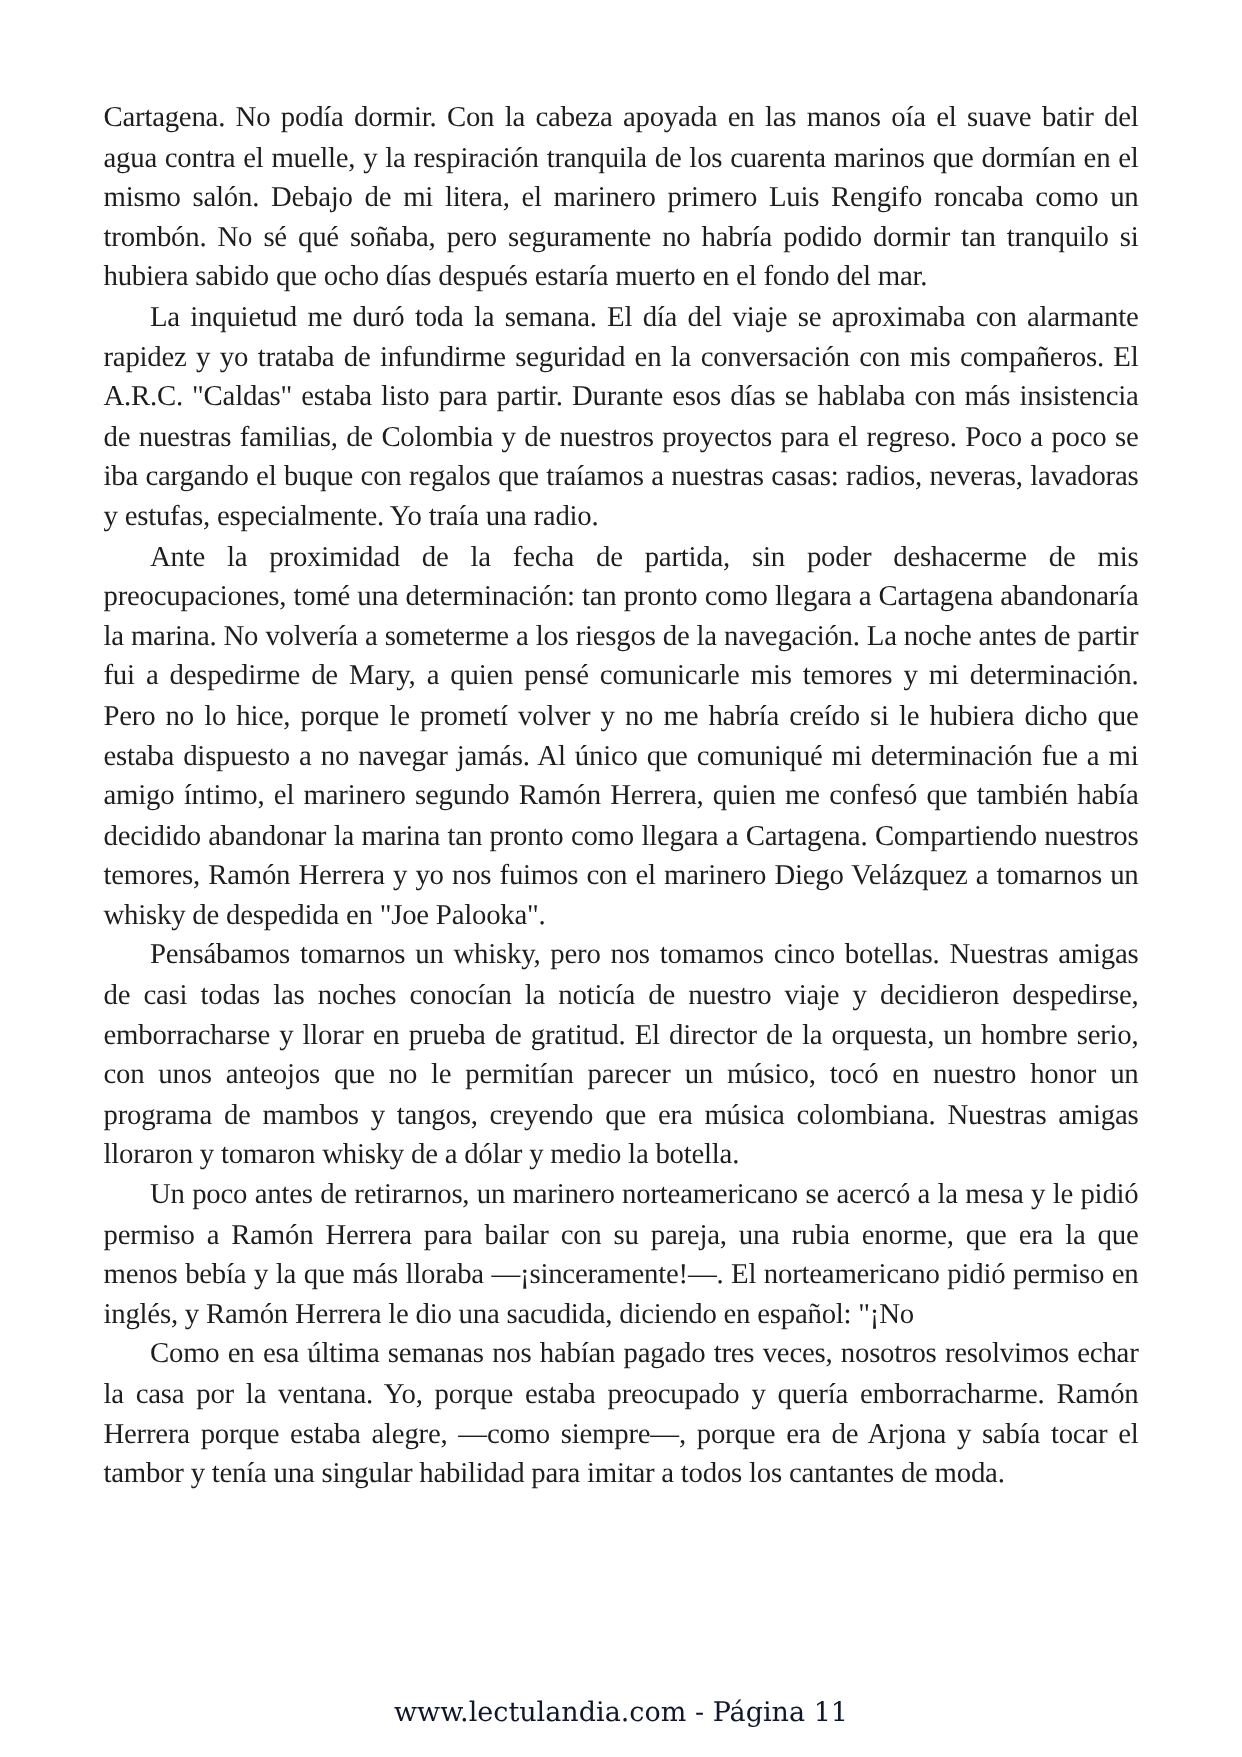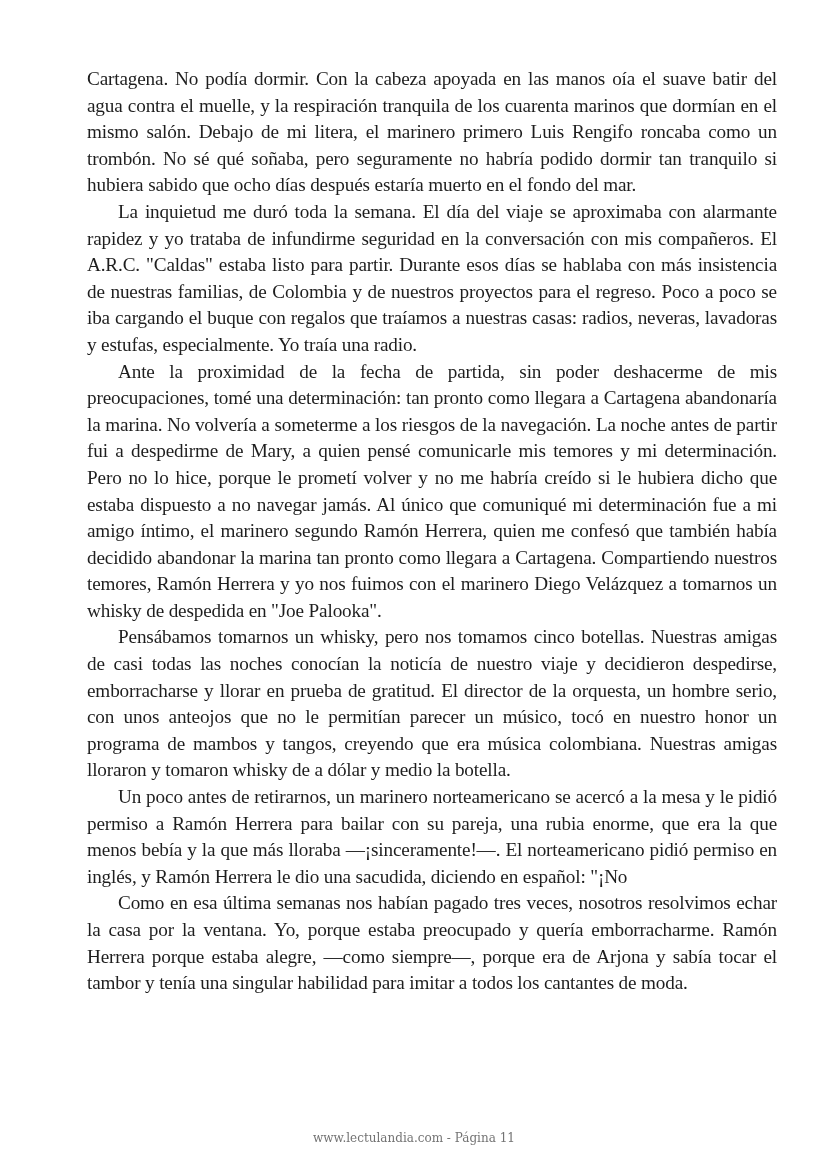--- a/index.html
+++ b/index.html
@@ -16,21 +16,21 @@
   .page {
     position: absolute;
     left: 0;
     top: 0;
     width: 828px;
     height: 1171px;
     background: #ffffff;
   }
   .body-text {
     position: absolute;
-    left: 87px;
+    left: 69px;
     top: 66px;
     width: 690px;
     font-family: "Liberation Serif", serif;
     font-size: 19.2px;
     line-height: 26.6px;
     color: #1e1e1e;
     text-align: justify;
     letter-spacing: -0.15px;
   }
   .para {
@@ -41,22 +41,22 @@
   .para.no-indent {
     text-indent: 0;
   }
   .footer {
     position: absolute;
     left: 0;
     width: 828px;
     top: 1131px;
     text-align: center;
     font-family: "DejaVu Serif", serif;
-    font-size: 12px;
-    color: #737373;
+    font-size: 18px;
+    color: #0f172a;
   }
 </style>
 </head>
 <body>
 
 <div class="page">
   <div class="body-text">
     <p class="para no-indent">Cartagena. No podía dormir. Con la cabeza apoyada en las manos oía el suave batir del agua contra el muelle, y la respiración tranquila de los cuarenta marinos que dormían en el mismo salón. Debajo de mi litera, el marinero primero Luis Rengifo roncaba como un trombón. No sé qué soñaba, pero seguramente no habría podido dormir tan tranquilo si hubiera sabido que ocho días después estaría muerto en el fondo del mar.</p>
     <p class="para">La inquietud me duró toda la semana. El día del viaje se aproximaba con alarmante rapidez y yo trataba de infundirme seguridad en la conversación con mis compañeros. El A.R.C. "Caldas" estaba listo para partir. Durante esos días se hablaba con más insistencia de nuestras familias, de Colombia y de nuestros proyectos para el regreso. Poco a poco se iba cargando el buque con regalos que traíamos a nuestras casas: radios, neveras, lavadoras y estufas, especialmente. Yo traía una radio.</p>
     <p class="para">Ante la proximidad de la fecha de partida, sin poder deshacerme de mis preocupaciones, tomé una determinación: tan pronto como llegara a Cartagena abandonaría la marina. No volvería a someterme a los riesgos de la navegación. La noche antes de partir fui a despedirme de Mary, a quien pensé comunicarle mis temores y mi determinación. Pero no lo hice, porque le prometí volver y no me habría creído si le hubiera dicho que estaba dispuesto a no navegar jamás. Al único que comuniqué mi determinación fue a mi amigo íntimo, el marinero segundo Ramón Herrera, quien me confesó que también había decidido abandonar la marina tan pronto como llegara a Cartagena. Compartiendo nuestros temores, Ramón Herrera y yo nos fuimos con el marinero Diego Velázquez a tomarnos un whisky de despedida en "Joe Palooka".</p>

